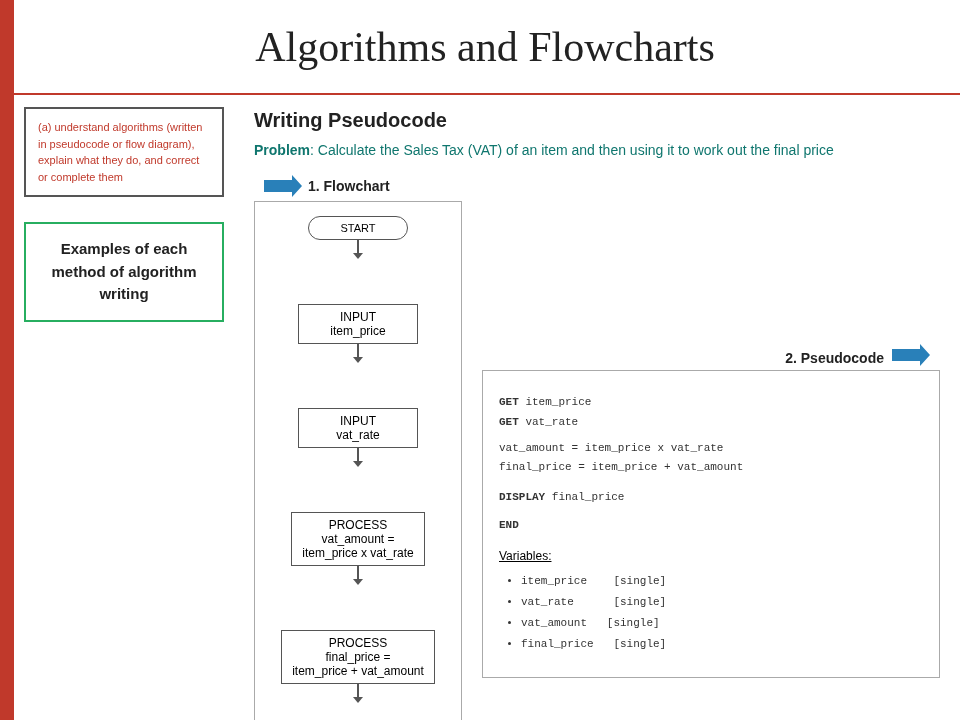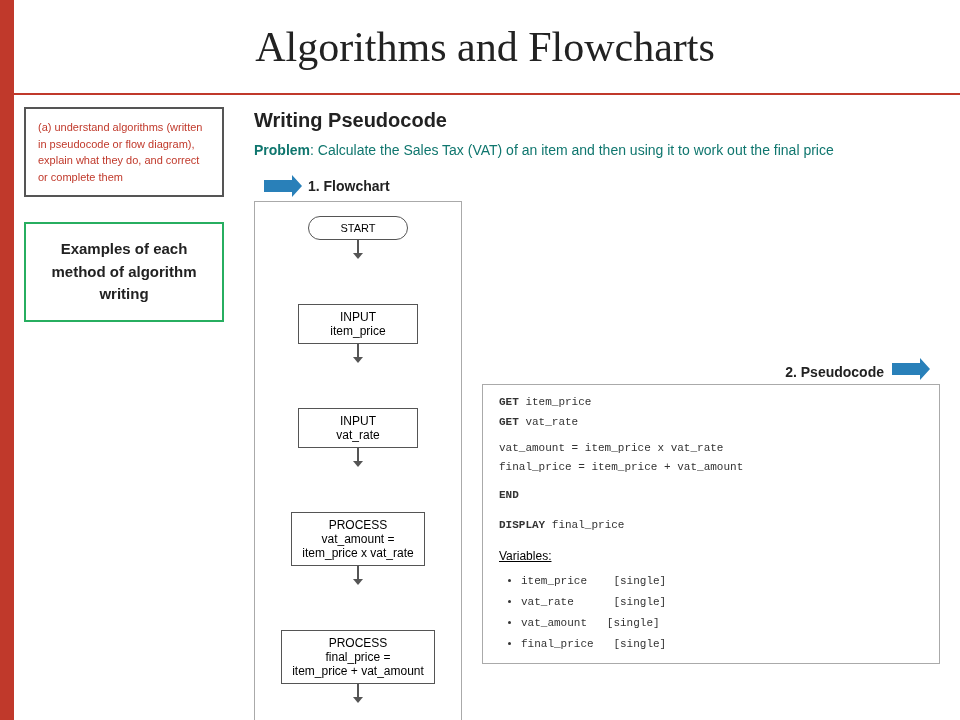--- a/index.html
+++ b/index.html
@@ -221,21 +221,21 @@
       font-size: 14px;
       font-weight: bold;
       color: #222;
       margin-bottom: 8px;
       align-self: flex-end;
       margin-right: 20px;
     }
 
     .pseudocode-container {
       border: 1.5px solid #aaa;
-      padding: 8px 16px;
+      padding: 22px 16px;
       background: #fff;
       width: 100%;
       font-size: 11.5px;
       line-height: 1.8;
     }
 
     .pc-bold {
       font-weight: bold;
     }
 
@@ -373,26 +373,26 @@
             <div class="pc-section">
               <span class="pc-line"><span class="pc-bold">GET</span> item_price</span>
               <span class="pc-line"><span class="pc-bold">GET</span> vat_rate</span>
             </div>
 
             <div class="pc-section" style="margin-top:0;">
               <span class="pc-line">vat_amount = item_price x vat_rate</span>
               <span class="pc-line">final_price = item_price + vat_amount</span>
             </div>
 
+            <div class="pc-section" style="margin-top:10px;">
+              <span class="pc-line"><span class="pc-bold">DISPLAY</span> final_price</span>
+            </div>
+
             <div class="pc-section" style="margin-top:8px;">
               <span class="pc-line"><span class="pc-bold">END</span></span>
-            </div>
-
-            <div class="pc-section" style="margin-top:10px;">
-              <span class="pc-line"><span class="pc-bold">DISPLAY</span> final_price</span>
             </div>
 
             <div class="pc-variables" style="margin-top:10px;">
               <div style="font-size:12px; font-weight:normal; font-family:Arial,sans-serif; margin-bottom:4px;text-decoration:underline;">Variables:</div>
               <ul class="pc-var-list">
                 <li>item_price &nbsp;&nbsp; [single]</li>
                 <li>vat_rate &nbsp;&nbsp;&nbsp;&nbsp; [single]</li>
                 <li>vat_amount &nbsp; [single]</li>
                 <li>final_price &nbsp; [single]</li>
               </ul>

